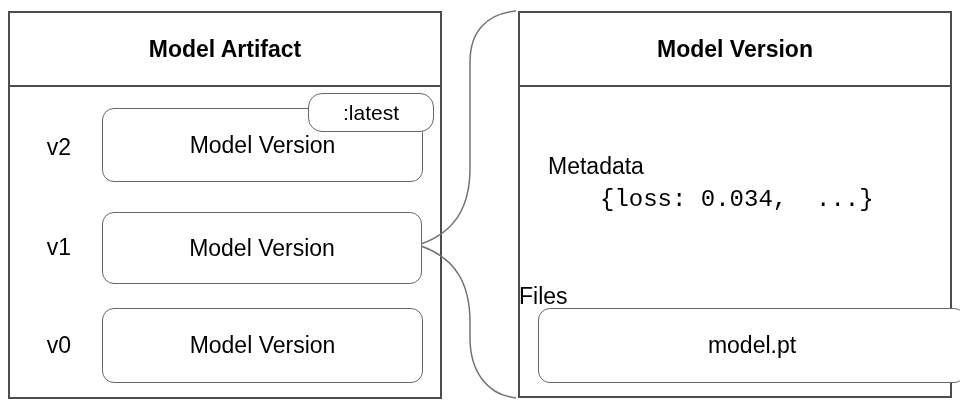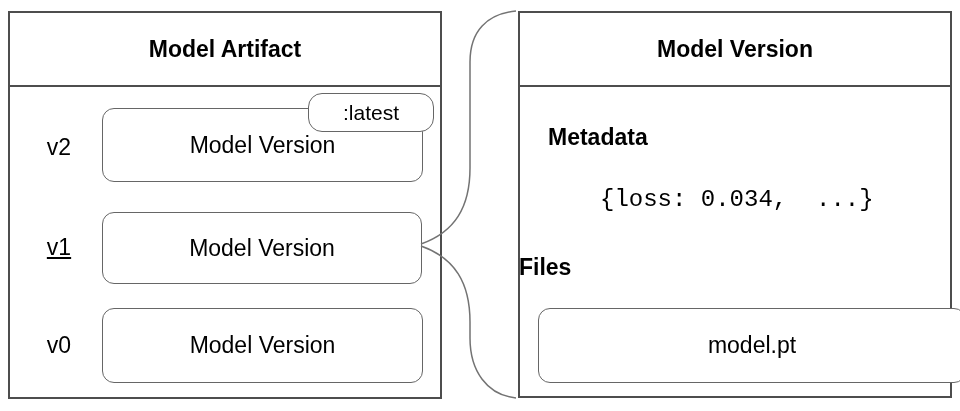--- a/index.html
+++ b/index.html
@@ -68,24 +68,25 @@
     position: absolute;
     width: 48px;
     left: 35px;
     text-align: center;
     font-size: 23px;
     line-height: 27px;
     z-index: 2;
   }
   .sec-heading {
     position: absolute;
-    font-weight: bold;
+    font-weight: normal;
     font-size: 23px;
     line-height: 27px;
     z-index: 2;
+    margin-top: 29px;
   }
   .mono-line {
     position: absolute;
     font-family: Liberation Mono, monospace;
     font-size: 24px;
     line-height: 28px;
     white-space: pre;
     z-index: 2;
   }
   .connector-svg {
@@ -120,21 +121,21 @@
   </svg>
 
   <div class="vlabel" style="top:134px;">v2</div>
   <div class="mv-box" style="left:102px; top:108px; width:321px; height:74px;">
     <span>Model Version</span>
   </div>
   <div class="tag" style="left:308px; top:93px; width:126px; height:39px;text-align:right;">
     <span>:latest</span>
   </div>
 
-  <div class="vlabel" style="top:234px;text-decoration:underline;">v1</div>
+  <div class="vlabel" style="top:234px;">v1</div>
   <div class="mv-box" style="left:102px; top:212px; width:320px; height:72px;">
     <span>Model Version</span>
   </div>
 
   <div class="vlabel" style="top:332px;text-align:center;">v0</div>
   <div class="mv-box" style="left:102px; top:308px; width:321px; height:75px;">
     <span>Model Version</span>
   </div>
 
   <div class="sec-heading" style="left:548px; top:124px;">Metadata</div>

